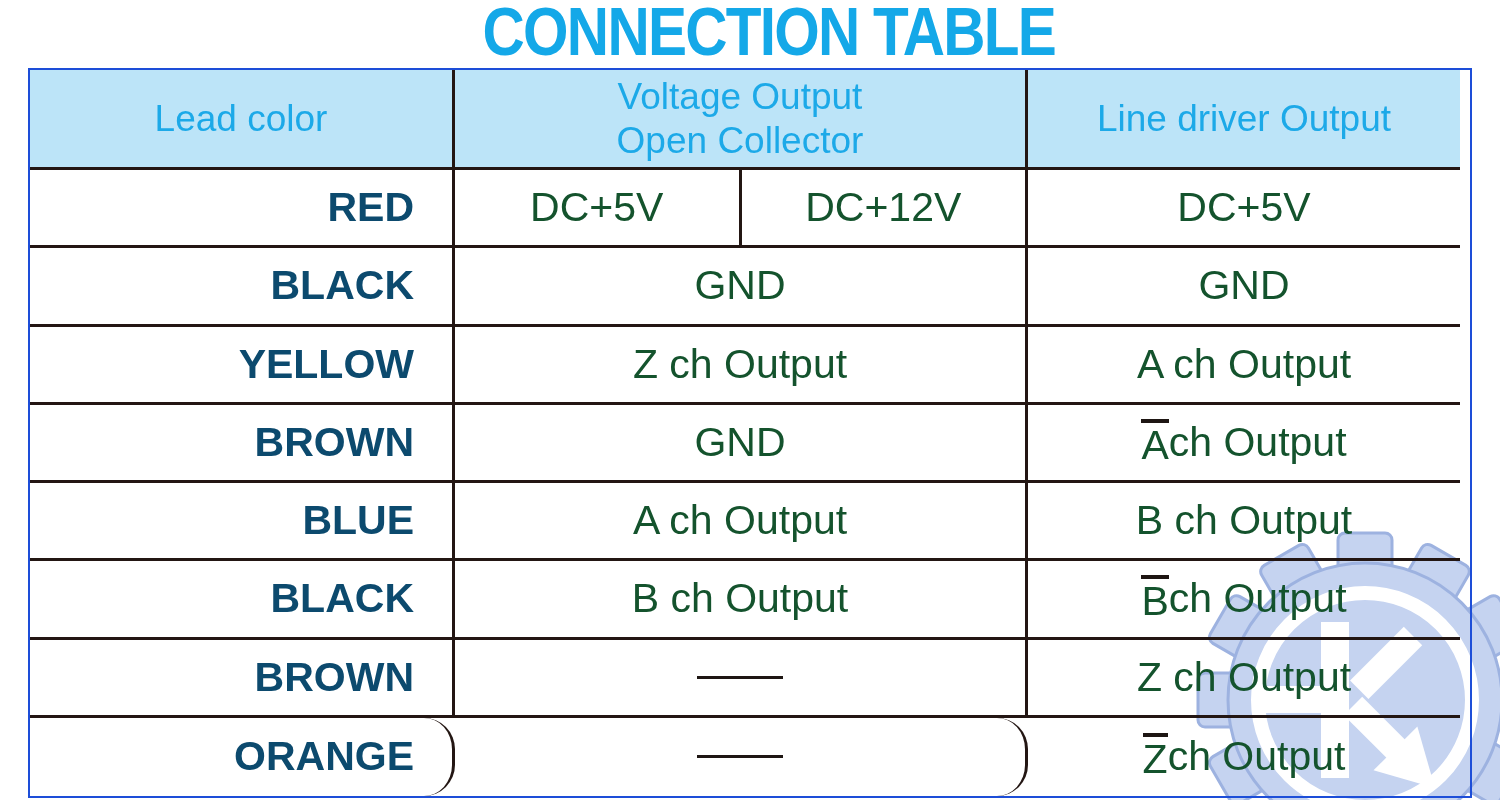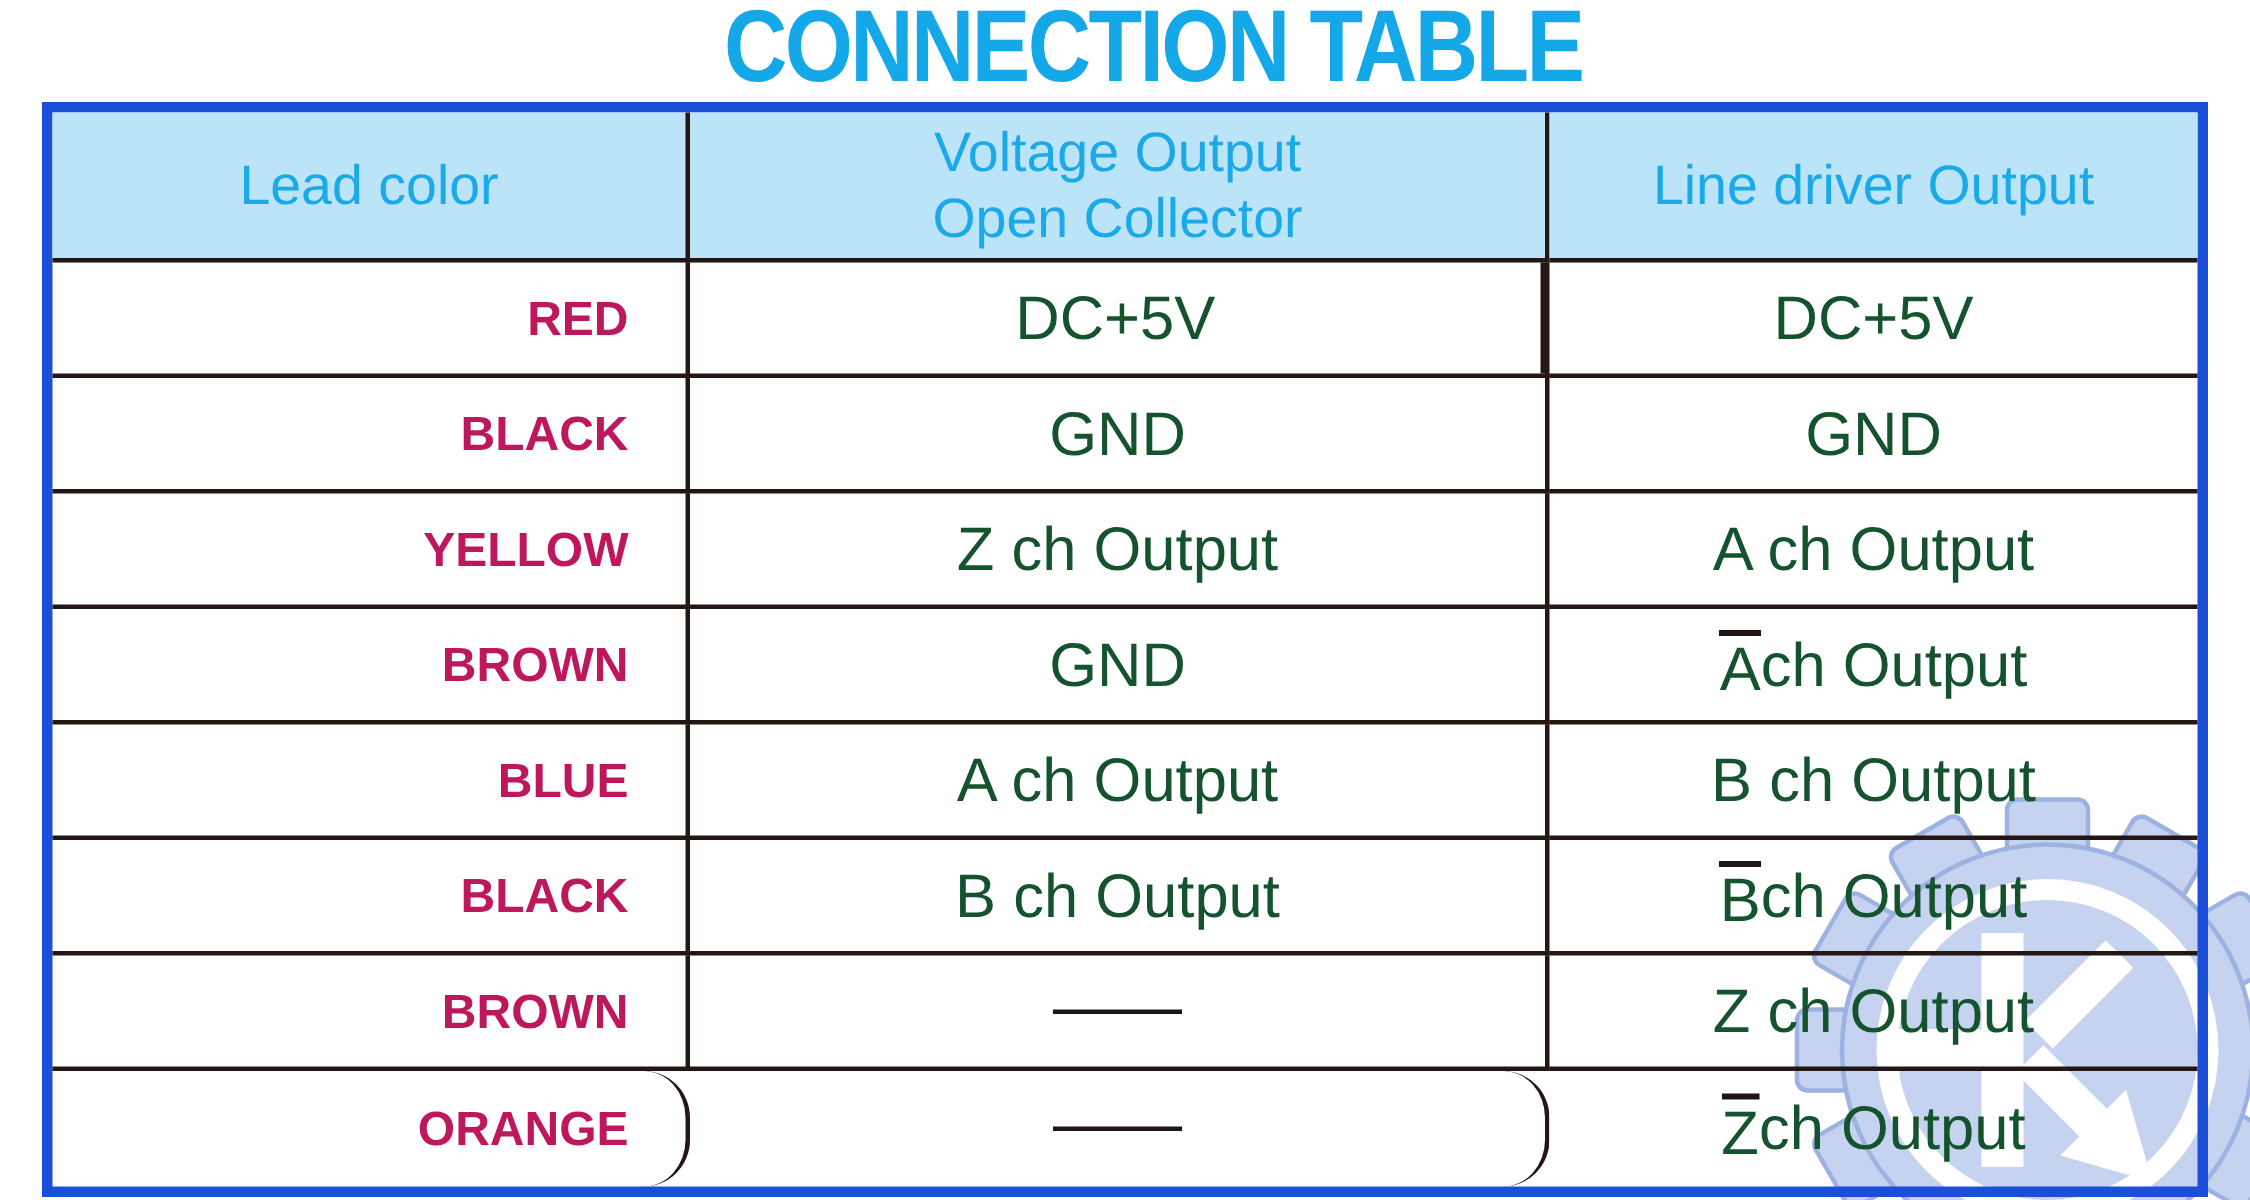--- a/index.html
+++ b/index.html
@@ -42,21 +42,21 @@
     z-index: 1;
   }
 
   
   .conn-table {
     position: absolute;
     left: 28px;
     top: 68px;
     width: 1444px;
     height: 730px;
-    border: 7px solid #1d4ed8;
+    border: 2px solid #1d4ed8;
     box-sizing: border-box;
     display: grid;
     grid-template-columns: 425px 573px 432px;
     grid-template-rows: 100px repeat(8, 1fr);
     z-index: 2;
     background: transparent;
   }
   .row { display: contents; }
   .cell {
     display: flex;
@@ -76,23 +76,23 @@
     background: #bce4f8;
     color: #1ca9e8;
     font-size: 37px;
     line-height: 1.18;
     text-align: center;
     flex-direction: column;
   }
   .lead-cell {
     justify-content: flex-end;
     padding-right: 38px;
-    color: #be185d;
+    color: #0c4a6e;
     font-weight: bold;
-    font-size: 32px;
+    font-size: 41px;
   }
   .split { padding: 0; }
   .split .half {
     flex: 1 1 0;
     height: 100%;
     display: flex;
     align-items: center;
     justify-content: center;
   }
   .split .half.left { border-right: 3px solid #231613; }
@@ -162,20 +162,21 @@
       </div>
       <div class="cell th last-col">
         <div>Line driver Output</div>
       </div>
     </div>
 
     <div class="row">
       <div class="cell lead-cell">RED</div>
       <div class="cell split">
         <div class="half left">DC+5V</div>
+        <div class="half">DC+12V</div>
       </div>
       <div class="cell last-col">DC+5V</div>
     </div>
 
     <div class="row">
       <div class="cell lead-cell">BLACK</div>
       <div class="cell">GND</div>
       <div class="cell last-col">GND</div>
     </div>
 

